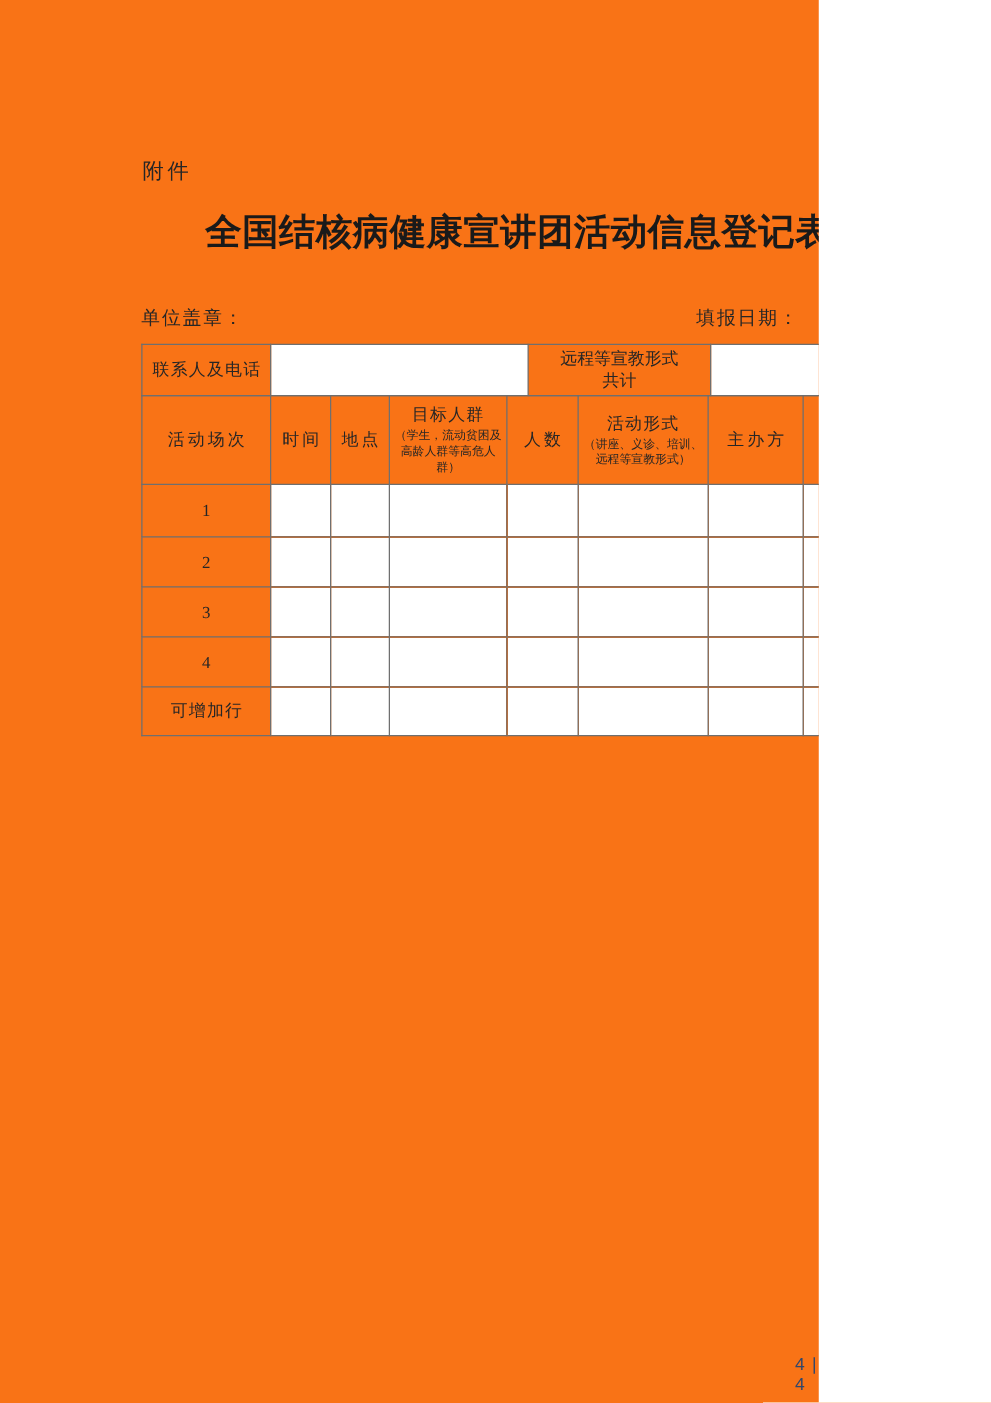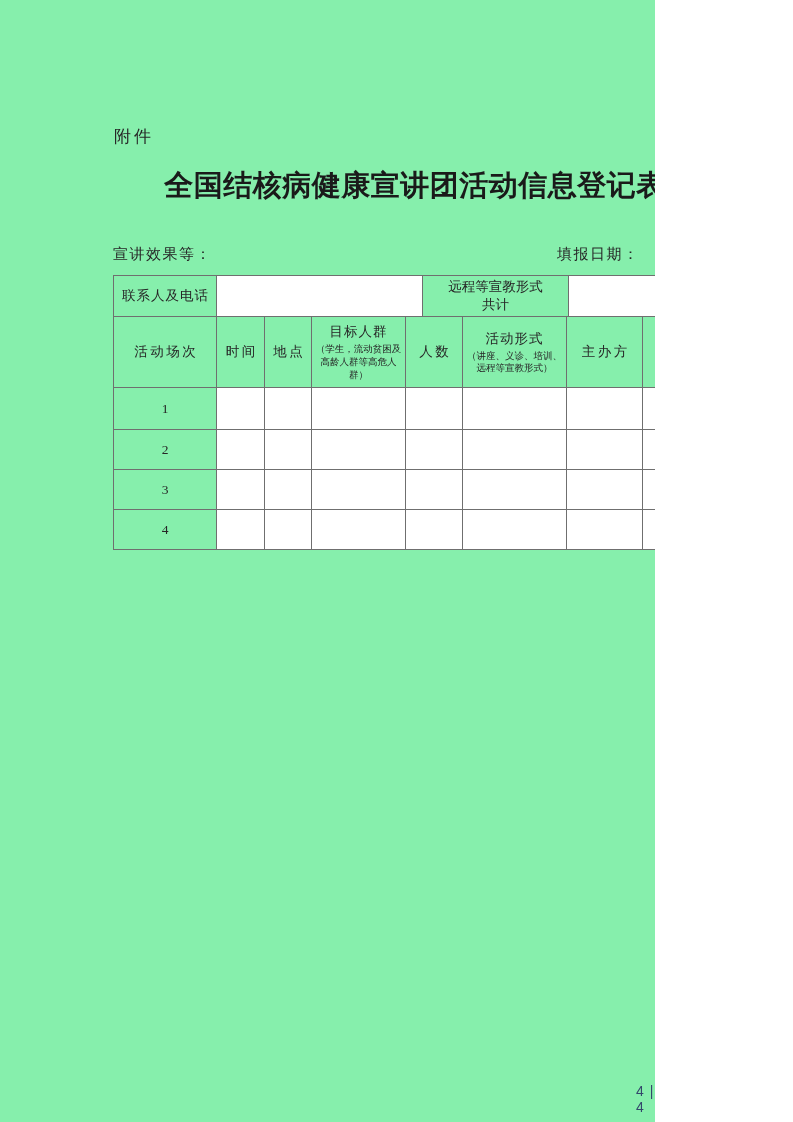--- a/index.html
+++ b/index.html
@@ -1,17 +1,17 @@
 <!DOCTYPE html>
 <html><head>
 <meta charset="utf-8">
 <style>
   html, body { margin: 0; padding: 0; background: #ffffff; }
   .page {
-    position: relative; width: 655px; height: 1122px; background: #86efac;
+    position: relative; width: 655px; height: 1122px; background: #f97316;
     font-family: "Liberation Serif", serif; color: #262626; overflow: hidden;
   }
   .attachment { position: absolute; left: 114px; top: 125px; font-size: 17px; letter-spacing: 3px; }
   .doc-title {
     position: absolute; left: 98px; top: 162px; width: 626px; margin: 4px;
     text-align: center; font-family: "Liberation Sans", sans-serif;
     font-weight: 700; font-size: 29px; color: #1a1a1a; letter-spacing: 0.5px;
   }
   .meta-row { position: absolute; left: 113px; top: 245px; width: 596px; height: 20px; font-size: 15px; }
   .meta-row .seal { position: absolute; left: 0; top: 0; letter-spacing: 1.5px; }
@@ -51,21 +51,21 @@
 </head>
 <body>
 
 <div class="page">
 
   <div class="attachment">附件</div>
 
   <h1 class="doc-title">全国结核病健康宣讲团活动信息登记表</h1>
 
   <div class="meta-row">
-    <span class="seal">宣讲效果等：</span>
+    <span class="seal">单位盖章：</span>
     <span class="date">填报日期：</span>
   </div>
 
   <div class="tables">
 
     <table class="t top-table">
       <colgroup>
         <col style="width:103px">
           <col style="width:206px">
           <col style="width:146px">
@@ -148,20 +148,30 @@
           <td class="num-cell">4</td>
           <td class="fill"></td>
           <td class="fill"></td>
           <td class="fill"></td>
           <td class="fill"></td>
           <td class="fill"></td>
           <td class="fill"></td>
           <td class="fill"></td>
         </tr>
 
+        <tr class="r-add">
+          <td class="sp1">可增加行</td>
+          <td class="fill"></td>
+          <td class="fill"></td>
+          <td class="fill"></td>
+          <td class="fill"></td>
+          <td class="fill"></td>
+          <td class="fill"></td>
+          <td class="fill"></td>
+        </tr>
 
       </tbody>
     </table>
 
   </div>
 
   <div class="page-num">4 | 4</div>
 
 </div>
 

